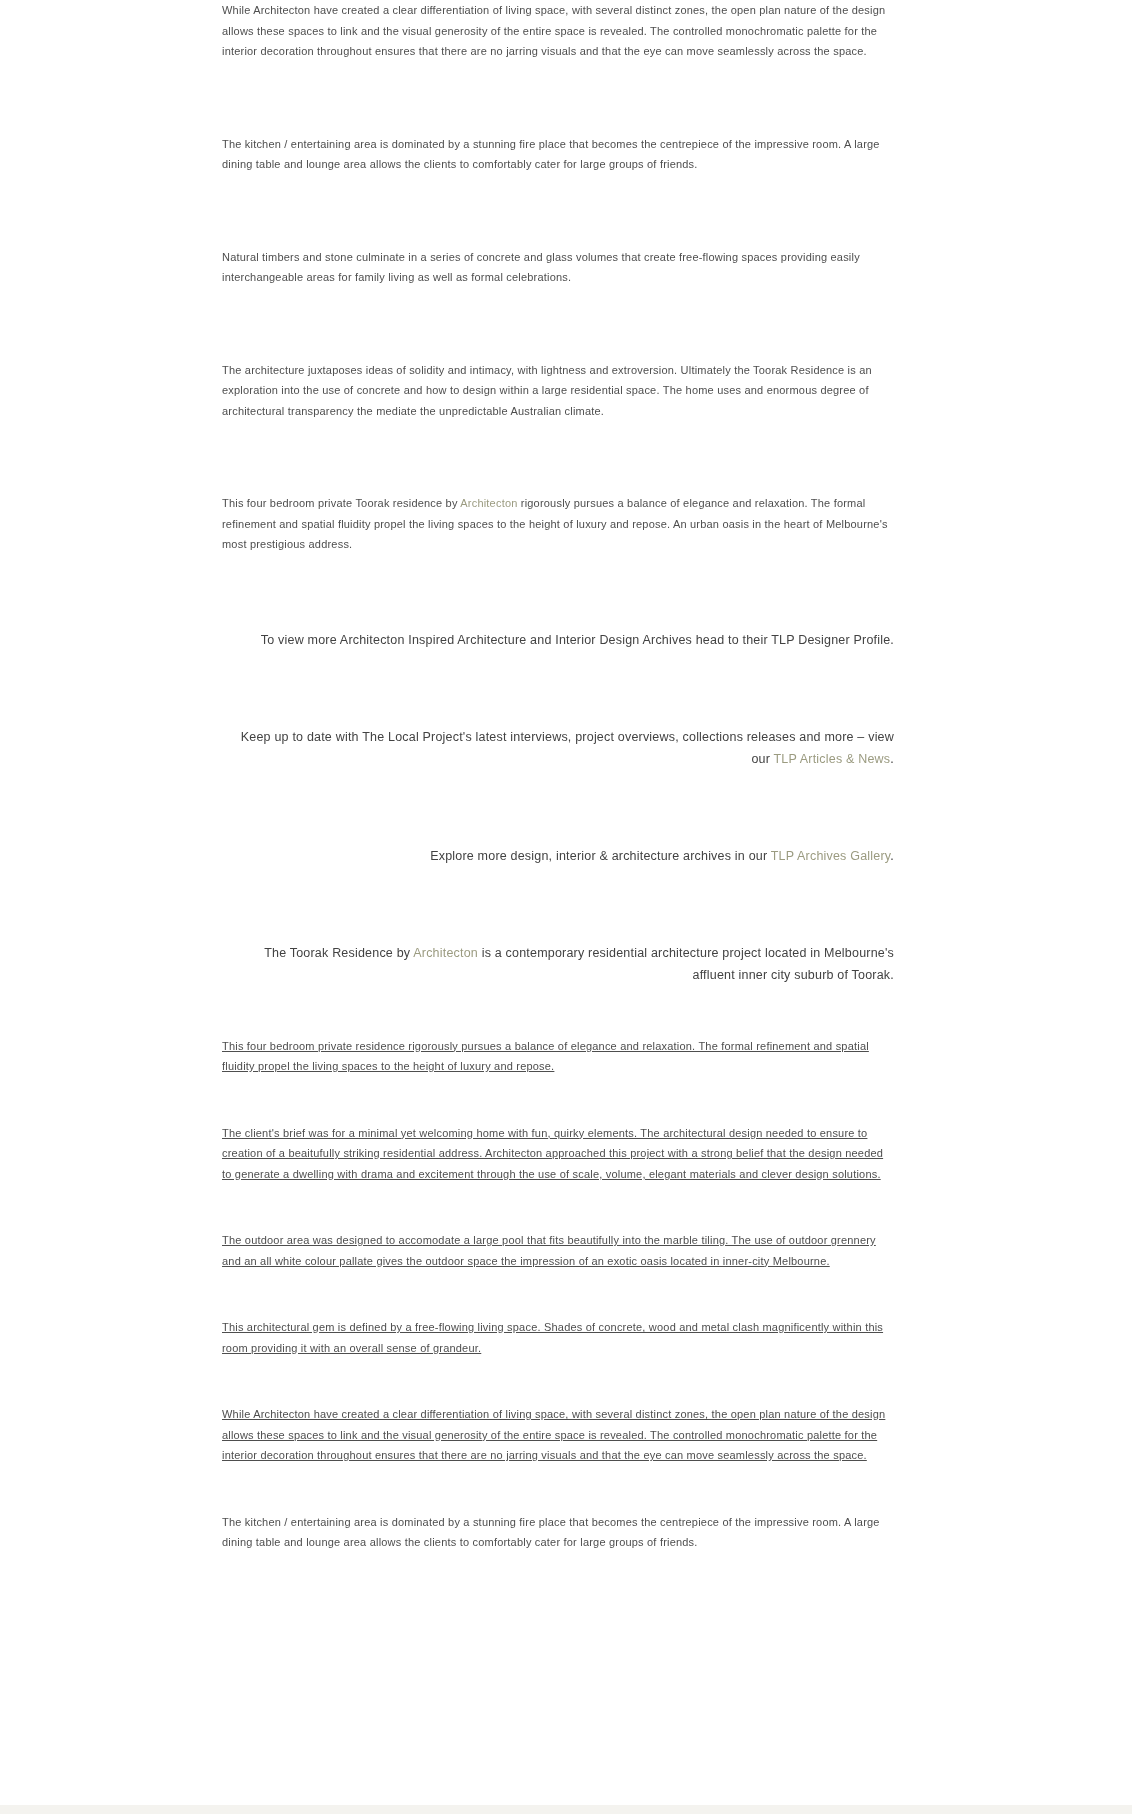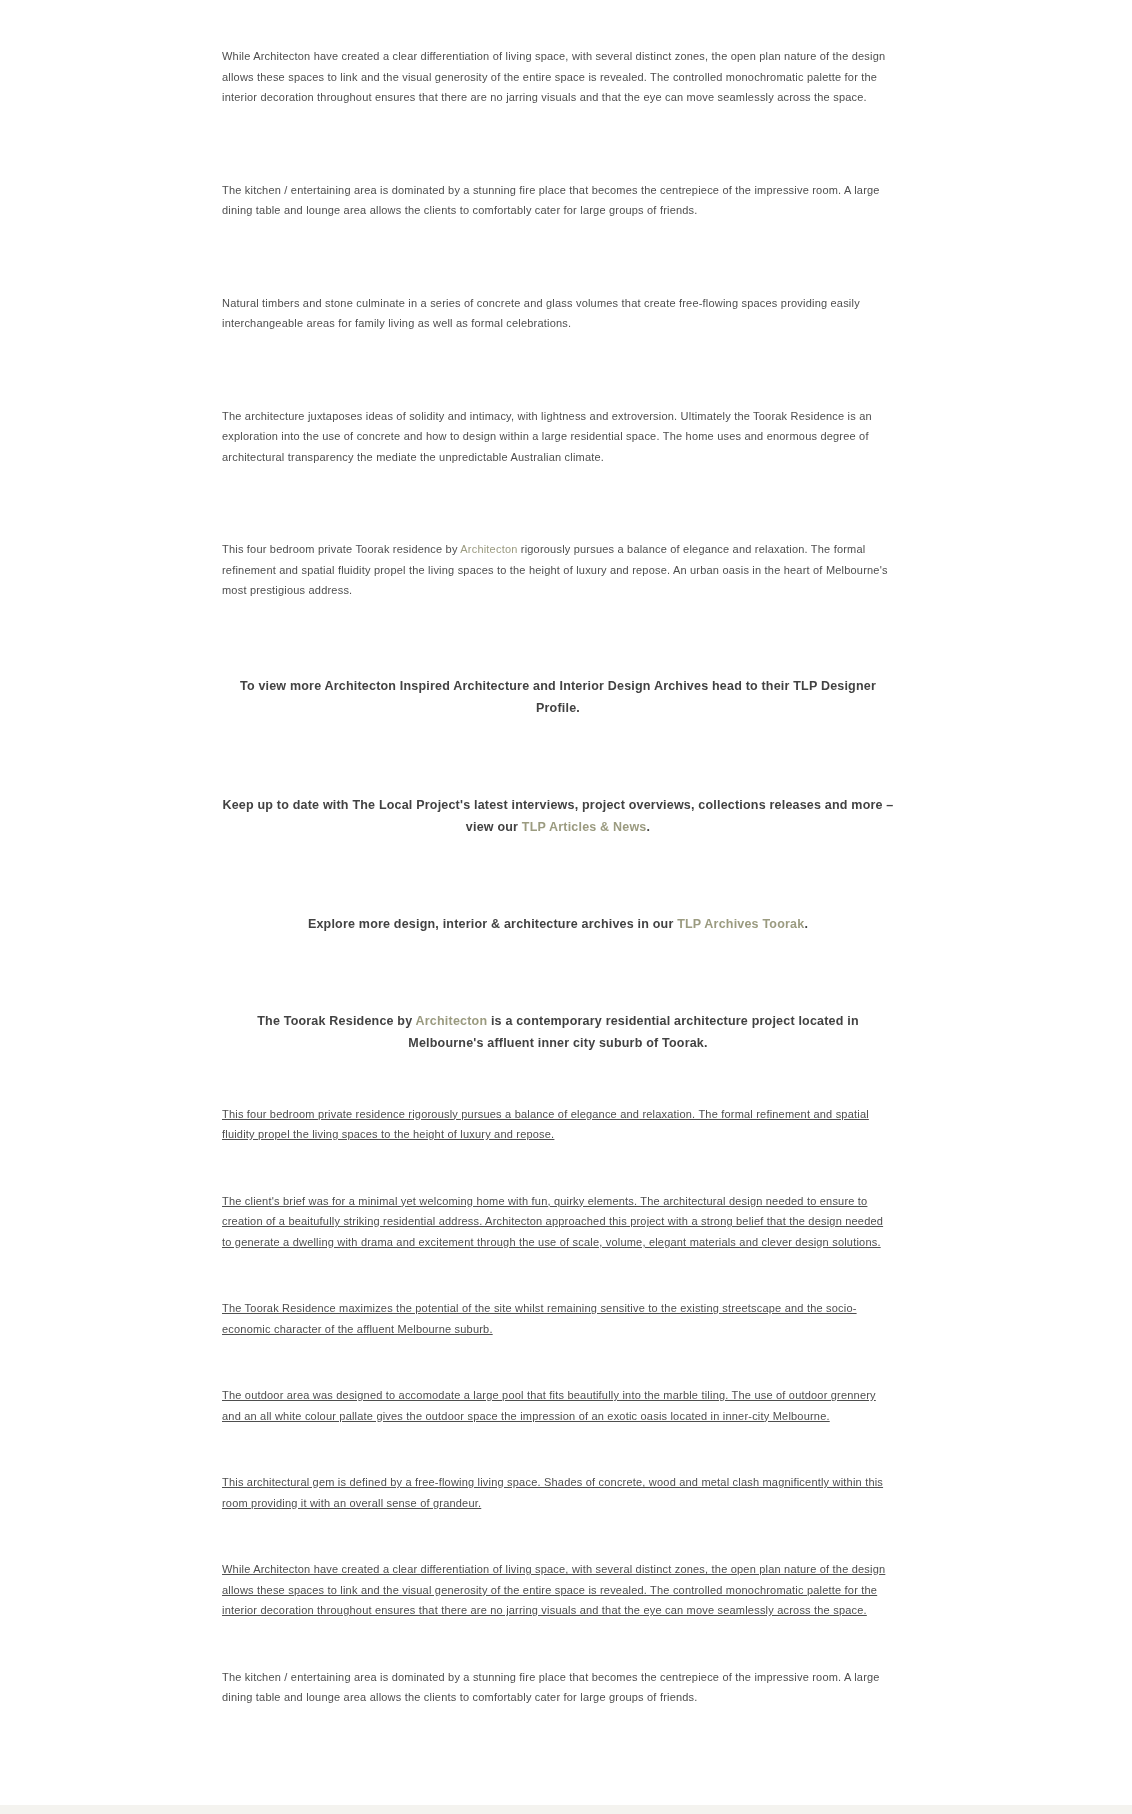--- a/index.html
+++ b/index.html
@@ -9,37 +9,36 @@
     font-family: "Liberation Sans", "DejaVu Sans", sans-serif;
   }
   body {
     position: relative;
     height: 1814px;
     overflow: hidden;
   }
   .content {
     width: 672px;
     margin-left: 222px;
-    padding-top: 46px;
   }
   p.body-p {
     font-size: 11px;
     line-height: 20.5px;
     letter-spacing: 0.2px;
     color: #4e4e4e;
     text-align: left;
     font-weight: 400;
   }
   p.center-p {
     font-size: 12.5px;
     line-height: 22px;
     letter-spacing: 0.2px;
     color: #424242;
-    text-align: center;
-    font-weight: 700;
+    text-align: right;
+    font-weight: 400;
   }
   .mb-72 { margin-bottom: 72px; }
   .mb-74 { margin-bottom: 74px; }
   .mb-75 { margin-bottom: 75px; }
   .mb-50 { margin-bottom: 50px; }
   .mb-46 { margin-bottom: 46px; text-decoration: underline; }
   .mb-0  { margin-bottom: 0; }
   a.inline-link {
     color: #9b9b80;
     text-decoration: none;
@@ -72,32 +71,31 @@
     <span>This four bedroom private Toorak residence by </span><a class="inline-link">Architecton</a><span> rigorously pursues a balance of elegance and relaxation. The formal refinement and spatial fluidity propel the living spaces to the height of luxury and repose. An urban oasis in the heart of Melbourne's most prestigious address.</span>
   </p>
 
   <p class="center-p mb-75">To view more Architecton Inspired Architecture and Interior Design Archives head to their TLP Designer Profile.</p>
 
   <p class="center-p mb-75">
     <span>Keep up to date with The Local Project's latest interviews, project overviews, collections releases and more – view our </span><a class="inline-link">TLP Articles &amp; News</a><span>.</span>
   </p>
 
   <p class="center-p mb-75">
-    <span>Explore more design, interior &amp; architecture archives in our </span><a class="inline-link">TLP Archives Toorak</a><span>.</span>
+    <span>Explore more design, interior &amp; architecture archives in our </span><a class="inline-link">TLP Archives Gallery</a><span>.</span>
   </p>
 
   <p class="center-p mb-50">
     <span>The Toorak Residence by </span><a class="inline-link">Architecton</a><span> is a contemporary residential architecture project located in Melbourne's affluent inner city suburb of Toorak.</span>
   </p>
 
   <p class="body-p mb-46">This four bedroom private residence rigorously pursues a balance of elegance and relaxation. The formal refinement and spatial fluidity propel the living spaces to the height of luxury and repose.</p>
 
   <p class="body-p mb-46">The client's brief was for a minimal yet welcoming home with fun, quirky elements. The architectural design needed to ensure to creation of a beaitufully striking residential address. Architecton approached this project with a strong belief that the design needed to generate a dwelling with drama and excitement through the use of scale, volume, elegant materials and clever design solutions.</p>
 
-  <p class="body-p mb-46">The Toorak Residence maximizes the potential of the site whilst remaining sensitive to the existing streetscape and the socio-economic character of the affluent Melbourne suburb.</p>
 
   <p class="body-p mb-46">The outdoor area was designed to accomodate a large pool that fits beautifully into the marble tiling. The use of outdoor grennery and an all white colour pallate gives the outdoor space the impression of an exotic oasis located in inner-city Melbourne.</p>
 
   <p class="body-p mb-46">This architectural gem is defined by a free-flowing living space. Shades of concrete, wood and metal clash magnificently within this room providing it with an overall sense of grandeur.</p>
 
   <p class="body-p mb-46">While Architecton have created a clear differentiation of living space, with several distinct zones, the open plan nature of the design allows these spaces to link and the visual generosity of the entire space is revealed. The controlled monochromatic palette for the interior decoration throughout ensures that there are no jarring visuals and that the eye can move seamlessly across the space.</p>
 
   <p class="body-p mb-0">The kitchen / entertaining area is dominated by a stunning fire place that becomes the centrepiece of the impressive room. A large dining table and lounge area allows the clients to comfortably cater for large groups of friends.</p>
 
 </main>

